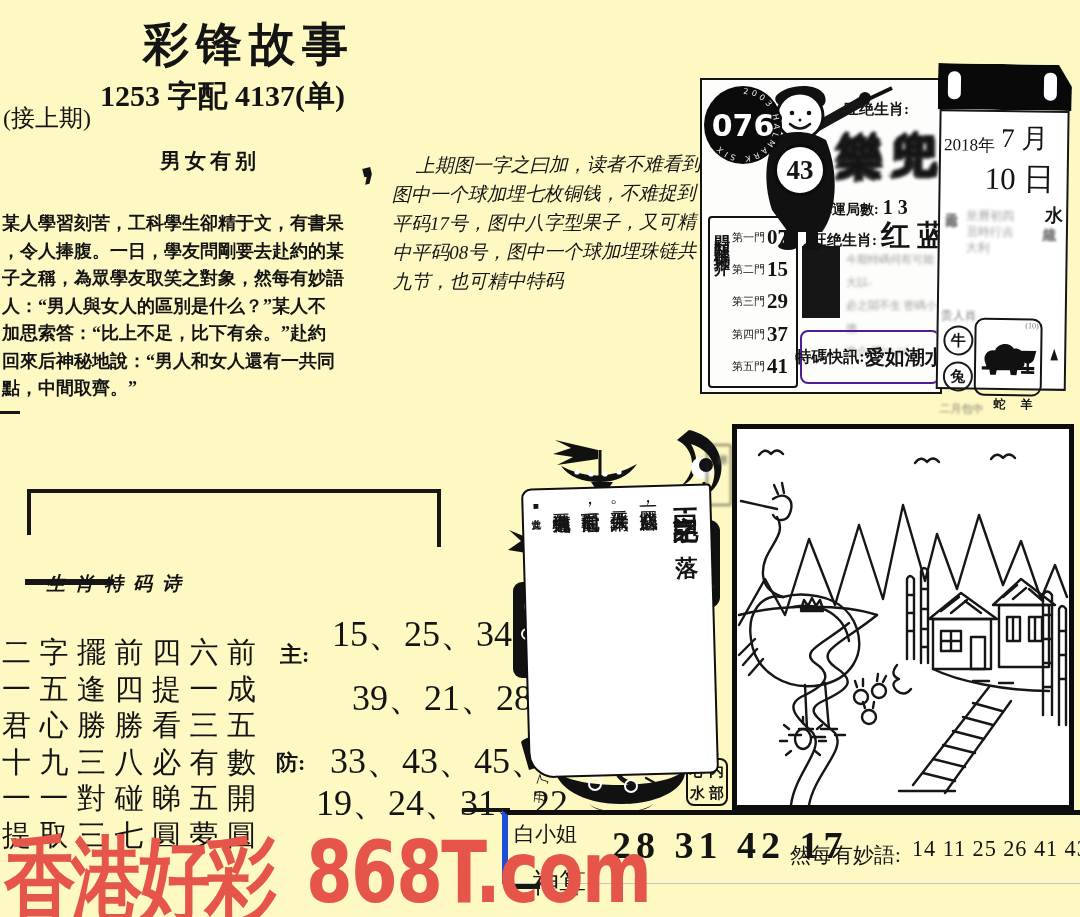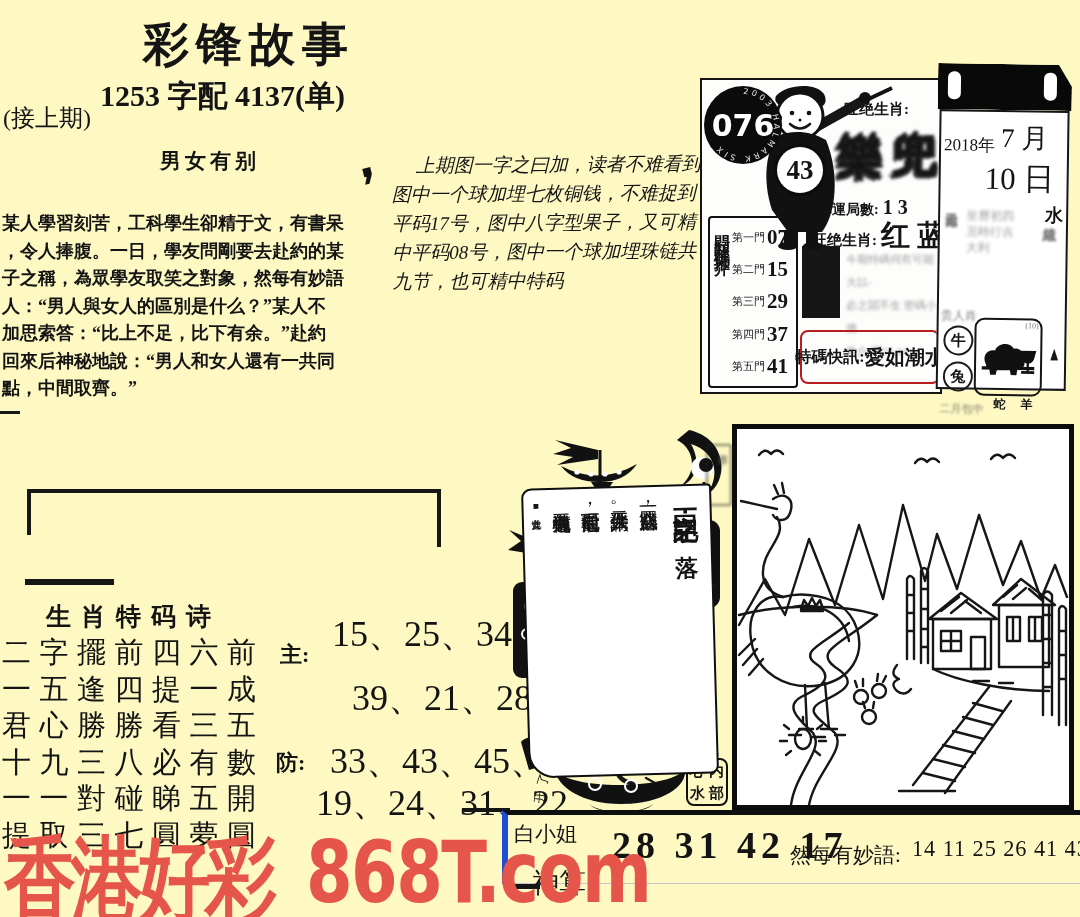--- a/index.html
+++ b/index.html
@@ -32,32 +32,32 @@
       display:flex;align-items:center;justify-content:center;font-size:27px;font-weight:bold;z-index:3;}
   #scramble{position:absolute;left:132px;top:42px;width:104px;height:70px;z-index:1;}
   #scramble span{position:absolute;font-size:46px;font-weight:bold;filter:blur(1.6px);
       text-shadow:3px 2px 0 #222,-2px 3px 0 #333,2px -2px 0 #222;}
   #doors{position:absolute;left:6px;top:136px;width:86px;height:168px;border:2px solid #111;border-radius:4px;}
   #doors .dt{position:absolute;left:1px;top:4px;font-size:16px;font-weight:bold;letter-spacing:5px;height:160px;}
   #doors .rows{position:absolute;left:22px;top:3px;width:62px;}
   #doors .drow{height:32.4px;display:flex;align-items:center;}
   #doors .dl{font-size:11px;}
   #doors .dv{font-size:21px;font-weight:bold;margin-left:2px;}
-  #flash{position:absolute;left:98px;top:250px;width:136px;height:50px;border:2px solid #b91c1c;border-radius:8px;
+  #flash{position:absolute;left:98px;top:250px;width:136px;height:50px;border:2px solid #4c1d95;border-radius:8px;
       display:flex;align-items:center;justify-content:center;transform-origin:left center;}
   
   #cal{left:936px;top:62px;width:134px;height:328px;transform:rotate(.8deg);}
   #cal .bar{position:absolute;left:0;top:2px;width:134px;height:46px;background:#090909;
       clip-path:polygon(0 0,90% 0,100% 48%,100% 100%,0 100%);}
   #cal .hole{position:absolute;top:8px;width:13px;height:28px;border-radius:6px;background:#fff;}
   #cal .body{position:absolute;left:2px;top:48px;width:126px;height:276px;border:2px solid #161616;background:#fff;}
   
   .blk{background:#161616;}
   
-  #poemtitle{left:46px;top:600px;font-size:25px;font-weight:bold;letter-spacing:10px;}
+  #poemtitle{left:46px;top:571px;font-size:19px;font-weight:bold;letter-spacing:10px;font-style:italic;}
   #poem{left:2px;top:634px;font-size:29px;line-height:36.5px;letter-spacing:8.5px;}
   
   .picklbl{font-size:22px;font-weight:bold;}
   .pickrow{font-size:36px;white-space:nowrap;}
   
   #ship{left:503px;top:424px;width:232px;height:392px;}
   #sail{position:absolute;left:22px;top:62px;width:170px;height:266px;background:#fff;border:2.5px solid #0f0f0f;
       border-radius:10px 4px 8px 26px;transform:rotate(-1.6deg);padding:10px 8px;writing-mode:vertical-rl;text-orientation:upright;z-index:2;}
   #sail .hcol{font-size:25px;font-weight:bold;margin-block-end:8px;}
   #sail .word{font-size:23px;margin-inline-start:16px;}

